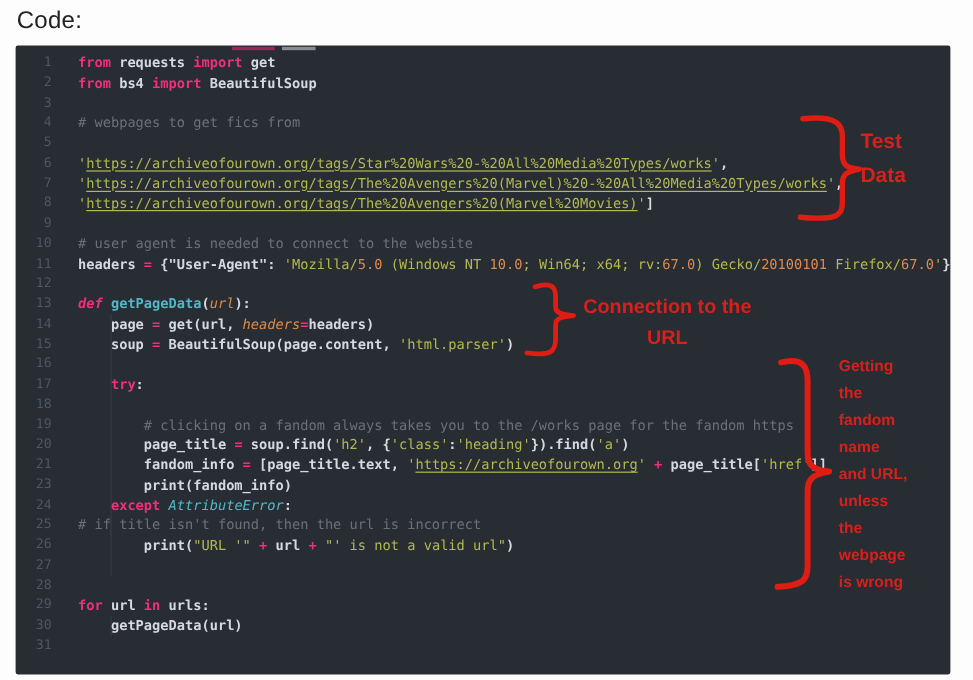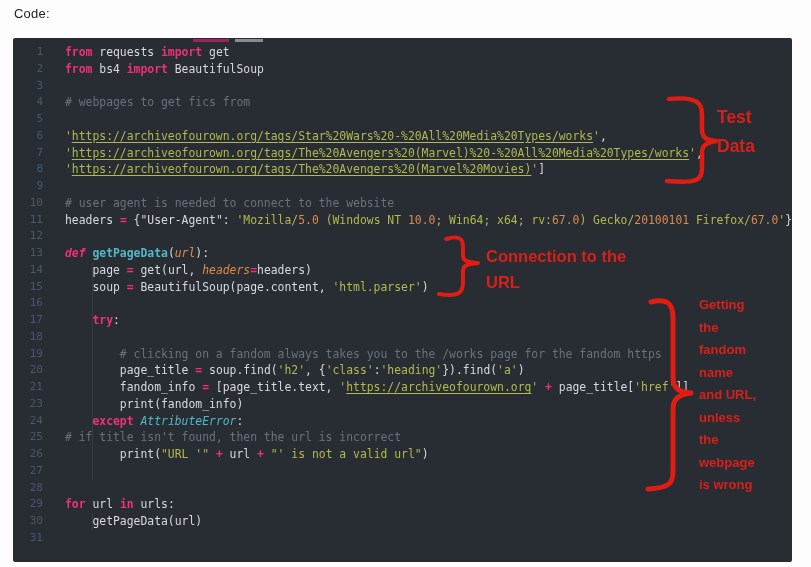--- a/index.html
+++ b/index.html
@@ -1,43 +1,43 @@
 <!DOCTYPE html>
 <html style="--bg: #282c33; --c-ln: #4b5866; --c-w: #d6d9de; --c-k: #f23078; --c-s: #b2b94e; --c-c: #6b717a; --c-f: #52b8c7; --c-p: #e08b47; --c-n: #dd8a50; --red: #e01d13; --red-text: #d8201a;"><head>
 <meta charset="utf-8">
 <style>
   html,body{margin:0;padding:0;background:#fdfdfd;width:811px;height:567px;overflow:hidden;
     font-family:"Liberation Sans",sans-serif;}
   .page{position:relative;width:811px;height:567px;background:#fdfdfd;}
-  .page-title{position:absolute;left:14px;top:6px;font-size:13px;color:#222;letter-spacing:.2px;}
+  .page-title{position:absolute;left:14px;top:6px;font-size:20px;color:#222;letter-spacing:.2px;}
   .editor{position:absolute;left:13px;top:38px;width:779px;height:524px;background:var(--bg,#282c33);
     overflow:hidden;font-family:"DejaVu Sans Mono",monospace;font-size:11.4px;border-radius:2px;}
   .rows{position:absolute;left:0;top:6px;width:100%;}
   .row{position:relative;height:16.75px;white-space:pre;}
   .ln{position:absolute;left:0;top:0;width:30px;text-align:right;color:var(--c-ln,#4b5563);
     font-size:11px;line-height:16.75px;}
   .code{position:absolute;left:52px;top:0;line-height:16.75px;white-space:pre;}
   .guide{position:absolute;left:79px;top:0;width:1px;height:16.75px;background:rgba(130,140,155,.16);}
-  .tk-w{color:var(--c-w);font-weight:normal;}
+  .tk-w{color:var(--c-w);font-weight:bold;}
   .tk-k{color:var(--c-k);font-weight:bold;}
   .tk-o{color:var(--c-k);font-weight:bold;}
   .tk-kd{color:var(--c-k);font-style:italic;font-weight:bold;}
   .tk-f{color:var(--c-f);font-weight:bold;}
   .tk-p{color:var(--c-p);font-style:italic;}
   .tk-e{color:var(--c-f);font-style:italic;}
   .tk-s{color:var(--c-s);}
   .tk-u{color:var(--c-s);text-decoration:underline;text-underline-offset:2px;}
   .tk-c{color:var(--c-c);}
   .tk-n{color:var(--c-n);}
   .clip-sliver{position:absolute;left:180px;top:0;height:4px;width:80px;overflow:hidden;}
   .clip-sliver .sm1{position:absolute;left:0;top:1px;width:36px;height:3px;background:rgba(240,38,120,.55);}
   .clip-sliver .sm2{position:absolute;left:42px;top:1px;width:28px;height:3px;background:rgba(216,219,224,.55);}
   .annotation{position:absolute;color:var(--red-text,#d8201a);font-weight:bold;}
   .ann-test{left:717px;top:103px;font-size:17.5px;line-height:29px;}
-  .ann-conn{left:486px;top:243px;font-size:16.5px;line-height:26px;}
+  .ann-conn{left:486px;top:243px;font-size:16.5px;line-height:26px;text-align:center;}
   .ann-fandom{left:699px;top:294px;font-size:13px;line-height:22.5px;}
   .brace-overlay{position:absolute;left:0;top:0;width:811px;height:567px;pointer-events:none;}
 </style>
 </head>
 <body>
 
 <div class="page">
 
   <div class="page-title">Code:</div>
 

